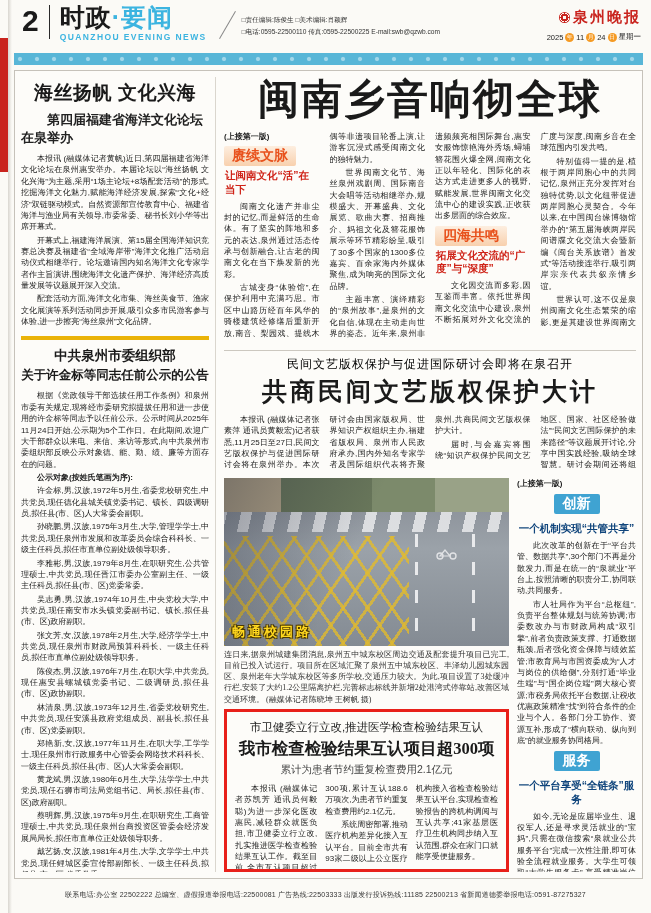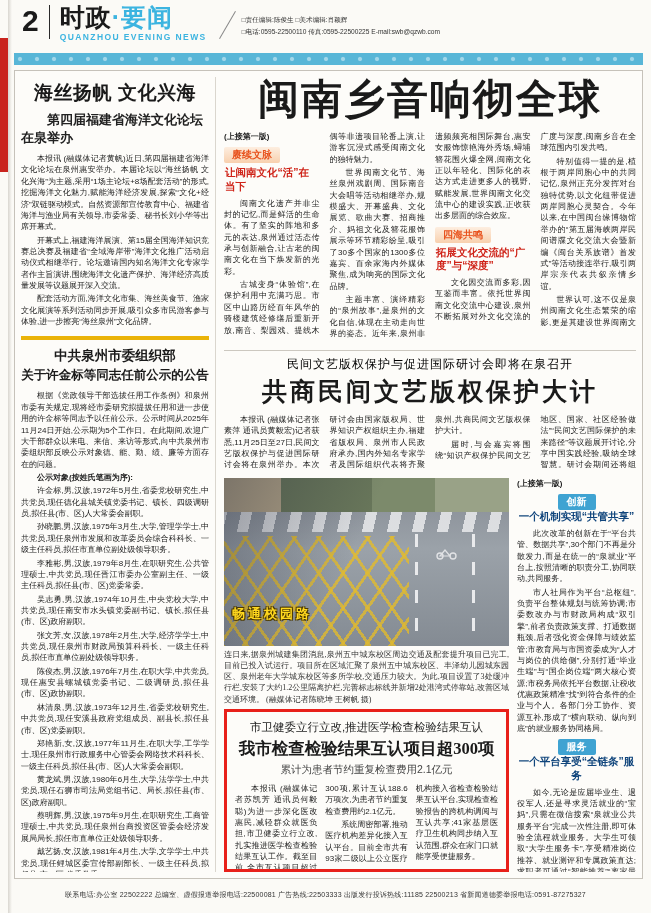--- a/index.html
+++ b/index.html
@@ -37,21 +37,21 @@
   .la-subhead{font-size:13px;font-weight:bold;line-height:1.35;text-indent:2em;margin:0 0 7px;color:#222;}
   .bt p{font-size:8px;line-height:1.42;text-align:justify;text-indent:2em;margin:0 0 2px;color:#222;}
   .notice{margin-top:9px;border-top:4px solid #eab308;padding-top:7px;}
   .n-t1{font-size:13.5px;font-weight:bold;text-align:center;font-family:"Liberation Serif",serif;margin:0;}
   .n-t2{font-size:12.5px;font-weight:bold;text-align:center;font-family:"Liberation Serif",serif;margin:2px 0 6px;}
   
   .m-headline{font-size:41px;font-weight:900;text-align:center;letter-spacing:2px;line-height:1.12;margin:0 0 8px;}
   .a-cols{column-count:4;column-gap:10px;height:214px;overflow:hidden;}
   .a-cols p,.b-cols p,.rb-cols p,.r-col p{font-size:8px;line-height:1.42;text-align:justify;text-indent:2em;margin:0 0 2px;color:#222;}
   .continued{font-size:8.5px;font-weight:bold;margin:0 0 4px;color:#111;}
-  .tag-orange{display:inline-block;font-size:10px;font-weight:bold;color:#e8511c;
+  .tag-orange{display:inline-block;font-size:14px;font-weight:bold;color:#e8511c;
               background:linear-gradient(180deg,#fdeee0,#f8d0ae);padding:1px 8px;border-radius:2px;margin:2px 0;}
   .sub-red{font-size:10.5px;font-weight:bold;color:#cf2318;line-height:1.3;margin:1px 1px 4px;}
   .divider{border-top:1px solid #ccc8c0;margin:5px 0 4px;}
   .b-eyebrow{text-align:center;font-size:12px;letter-spacing:1px;margin:1px 0 2px;color:#000000;}
   .b-headline{text-align:center;font-size:25px;font-weight:bold;font-family:"Liberation Serif",serif;
               letter-spacing:3px;margin:0 0 6px;}
   .b-cols{column-count:4;column-gap:10px;height:58px;overflow:hidden;margin-bottom:6px;}
   .lower{display:flex;gap:8px;flex:1;overflow:hidden;}
   .lower-left{width:285px;flex:none;display:flex;flex-direction:column;overflow:hidden;}
   .r-col{flex:1;overflow:hidden;}
@@ -64,32 +64,32 @@
             background:repeating-linear-gradient(90deg,#e9eaec 0 11px,rgba(0,0,0,0) 11px 25px);}
   .ph-grid{position:absolute;top:58px;left:-20px;width:72%;height:120px;opacity:.9;
            background:repeating-linear-gradient(55deg,rgba(233,190,35,.8) 0 3px,rgba(0,0,0,0) 3px 20px),
                       repeating-linear-gradient(-55deg,rgba(233,190,35,.8) 0 3px,rgba(0,0,0,0) 3px 20px);}
   .ph-lane1{position:absolute;top:56px;bottom:0;right:32%;width:3px;
             background:repeating-linear-gradient(180deg,#e9eaec 0 13px,rgba(0,0,0,0) 13px 28px);}
   .ph-lane2{position:absolute;top:56px;bottom:0;right:12%;width:3px;
             background:repeating-linear-gradient(180deg,#e9eaec 0 13px,rgba(0,0,0,0) 13px 28px);}
   .ph-shadow{position:absolute;inset:0;background:linear-gradient(115deg,rgba(35,40,55,.38),rgba(0,0,0,0) 45%);}
   .ph-bike{position:absolute;right:18%;top:70px;opacity:.9;}
-  .ph-overlay{position:absolute;left:8px;bottom:23px;color:#ffd81e;font-size:13px;font-weight:900;letter-spacing:3px;
+  .ph-overlay{position:absolute;left:8px;bottom:5px;color:#ffd81e;font-size:13px;font-weight:900;letter-spacing:3px;
               text-shadow:1px 1px 0 #4d3a00,-1px -1px 0 #4d3a00,1px -1px 0 #4d3a00,-1px 1px 0 #4d3a00;}
   .ph-caption{font-size:8px;line-height:1.4;text-align:justify;color:#333;margin:3px 0 4px;
               font-family:"Liberation Serif",serif;}
   
   .redbox{border:3.5px solid #e8201a;padding:7px 8px 3px;flex:1;overflow:hidden;background:#fdfcf9;}
   .rb-eyebrow{text-align:center;font-size:11.5px;margin:1px 0 3px;color:#222;}
   .rb-headline{text-align:center;font-size:16.5px;font-weight:bold;font-family:"Liberation Serif",serif;margin:0 0 3px;}
   .rb-subhead{text-align:center;font-size:10.5px;color:#444;margin:0 0 6px;}
   .rb-cols{column-count:3;column-gap:8px;height:92px;overflow:hidden;}
   
-  .tag-blue{display:block;width:fit-content;margin:5px auto 0;font-size:10px;font-weight:bold;color:#fff;
+  .tag-blue{display:block;width:fit-content;margin:5px auto 8px;font-size:14px;font-weight:bold;color:#fff;
             background:#3fa3d2;padding:1px 9px;border-radius:2px;}
   .r-headline{text-align:center;font-size:10.5px;font-weight:bold;color:#10457c;line-height:1.3;margin:0 0 4px;}
   
   .footer{position:absolute;bottom:13px;left:0;right:0;text-align:center;font-size:7px;color:#333;letter-spacing:.2px;}
 </style>
 </head>
 <body>
 
 <div class="page">
 
@@ -99,20 +99,35 @@
   <div class="hdr">
     <div class="page-num">2</div>
     <div class="sec-block">
       <div class="sec-title"><span>时政</span><span class="blue">·</span><span class="blue">要闻</span></div>
       <div class="sec-en">QUANZHOU EVENING NEWS</div>
     </div>
     <div class="slash"></div>
     <div class="ed-info">
       <div>□责任编辑:陈俊生 □美术编辑:肖颖辉</div>
       <div>□电话:0595-22500110 传真:0595-22500225 E-mail:swb@qzwb.com</div>
+    </div>
+    <div class="hdr-right">
+      <div class="masthead">
+        <span class="m-icon"></span>
+        <span>泉州晚报</span>
+      </div>
+      <div class="date-line">
+        <span>2025</span>
+        <span class="dcirc">年</span>
+        <span>11</span>
+        <span class="dcirc">月</span>
+        <span>24</span>
+        <span class="dcirc">日</span>
+        <span>星期一</span>
+      </div>
     </div>
   </div>
 
   <div class="band"></div>
 
   <div class="frame">
 
     <div class="col-left">
       <div class="la-headline">海丝扬帆 文化兴海</div>
       <div class="la-subhead">第四届福建省海洋文化论坛在泉举办</div>

